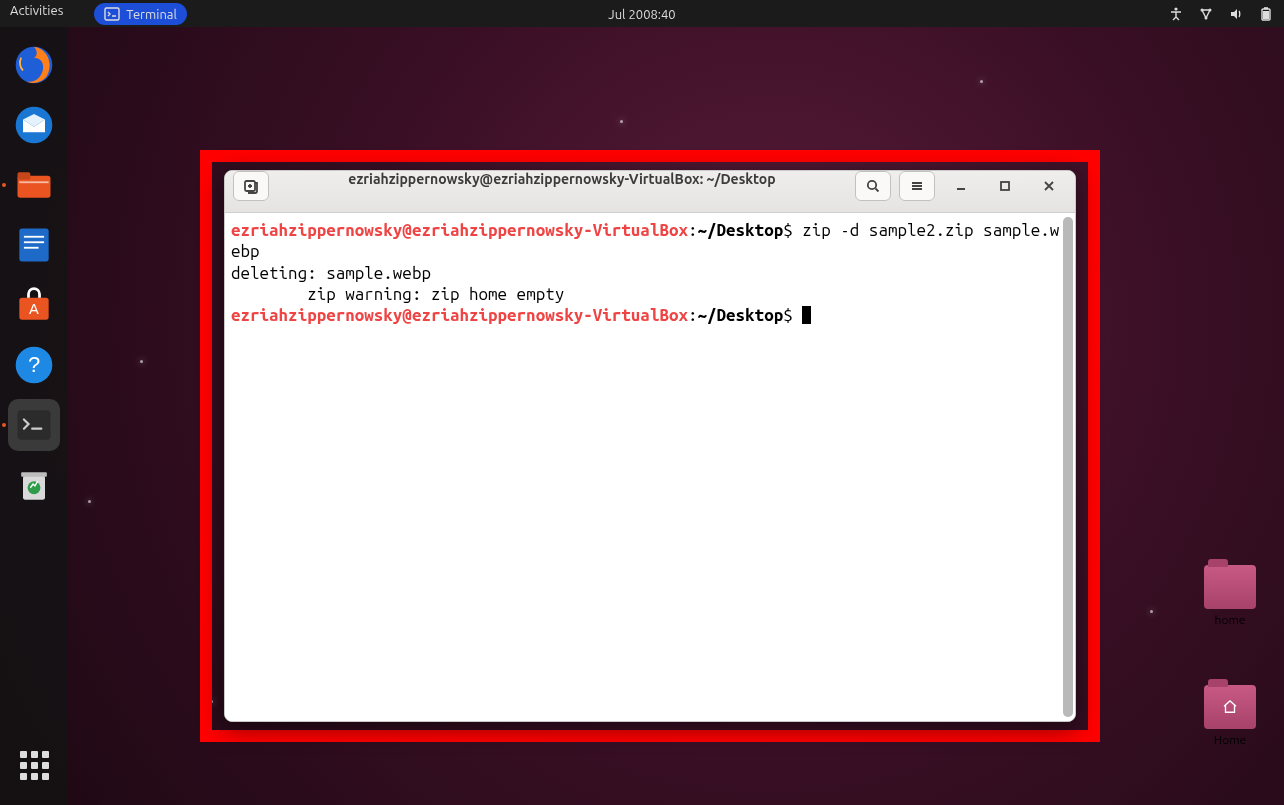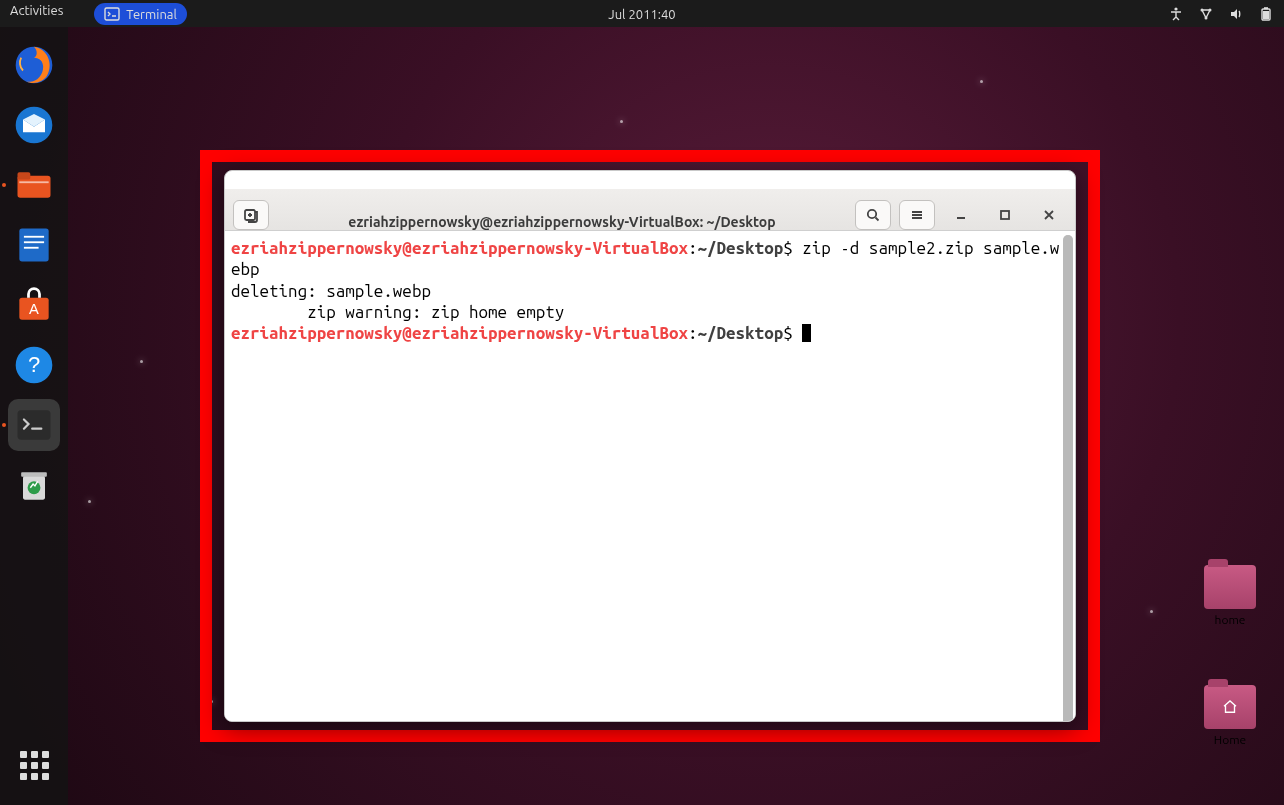--- a/index.html
+++ b/index.html
@@ -71,21 +71,21 @@
   
   .termwin {
     position:absolute; top:8px; left:12px; right:12px;
     background:#fff; border-radius:8px; overflow:hidden;
     box-shadow:0 6px 24px rgba(0,0,0,0.5);
     border:1px solid #c9c9c9; height:552px;
   }
   .term-titlebar {
     height:42px; background:linear-gradient(#f0eeec,#e6e4e2);
     border-bottom:1px solid #cfcfcf;
-    display:flex; align-items:flex-end; padding:0 8px; gap:8px; color:#333;margin-top:18px;
+    display:flex; align-items:flex-start; padding:0 8px; gap:8px; color:#333;
   }
   .ttb-btn {
     height:30px; border:1px solid #c3c1bf; border-radius:6px;
     background:#faf9f8; display:flex; align-items:center; justify-content:center;
     min-width:36px;
   }
   .ttb-btn svg { width:16px; height:16px; stroke:#444; fill:none; stroke-width:1.8; }
   .ttb-title { flex:1; text-align:center; font-weight:600; font-size:14px; color:#3b3b3b; }
   .wctl { width:36px; height:30px; display:flex; align-items:center; justify-content:center; border-radius:6px; }
   .wctl svg { width:14px; height:14px; stroke:#444; fill:none; stroke-width:1.8; }
@@ -99,21 +99,21 @@
   }
   .term-scroll {
     position:absolute; top:4px; right:2px; width:10px; height:calc(100% - 8px);
     background:#e0e0e0; border-radius:5px;
   }
   .term-scroll .thumb {
     position:absolute; top:0; left:0; right:0; height:100%;
     background:#b9b9b9; border-radius:5px;
   }
   .p-user { color:#ef4444; font-weight:600; }
-  .p-path { color:#404040; font-weight:700; }
+  .p-path { color:#000000; font-weight:700; }
   .p-cmd  { color:#000; }
   .cursor { display:inline-block; width:9px; height:18px; background:#000; vertical-align:-3px; }
 
   
   .caption {
     position:absolute; left:50%; top:266px; transform:translateX(-50%);
     color:#ff0000; font-weight:800; font-size:34px;
     letter-spacing:6px; font-family:Impact, "Arial Black", sans-serif;
     white-space:nowrap;
   }
@@ -136,21 +136,21 @@
         <svg viewBox="0 0 16 16">
             <rect x="1" y="2" width="14" height="12" rx="1.5"></rect>
             <path d="M4 6l2 2-2 2M8 10h4"></path>
           </svg>
       </span>
       <span>Terminal</span>
     </span>
   </div>
   <div class="center">
     <span>Jul 20</span>
-    <span>11:40</span>
+    <span>08:40</span>
   </div>
   <div class="right">
     <span class="tbicon">
         <svg viewBox="0 0 16 16">
           <circle cx="8" cy="3" r="1.6" fill="#ddd" stroke="none"></circle>
           <path d="M3 6h10M8 6v5M8 11l-3 3M8 11l3 3"></path>
         </svg>
       </span>
     <span class="tbicon">
         <svg viewBox="0 0 16 16">

